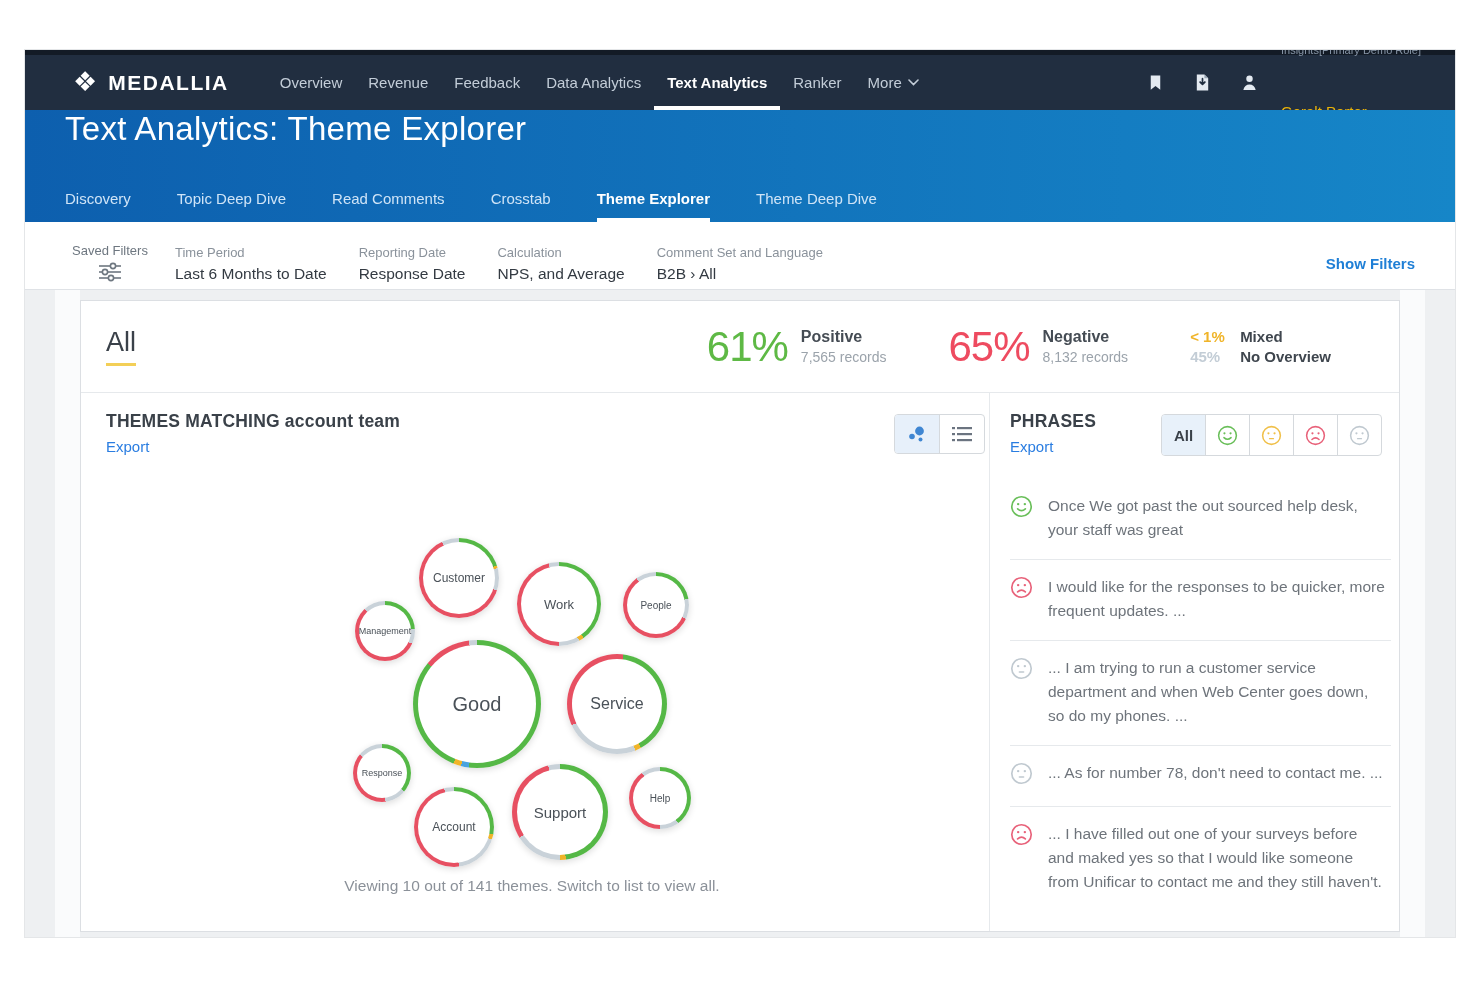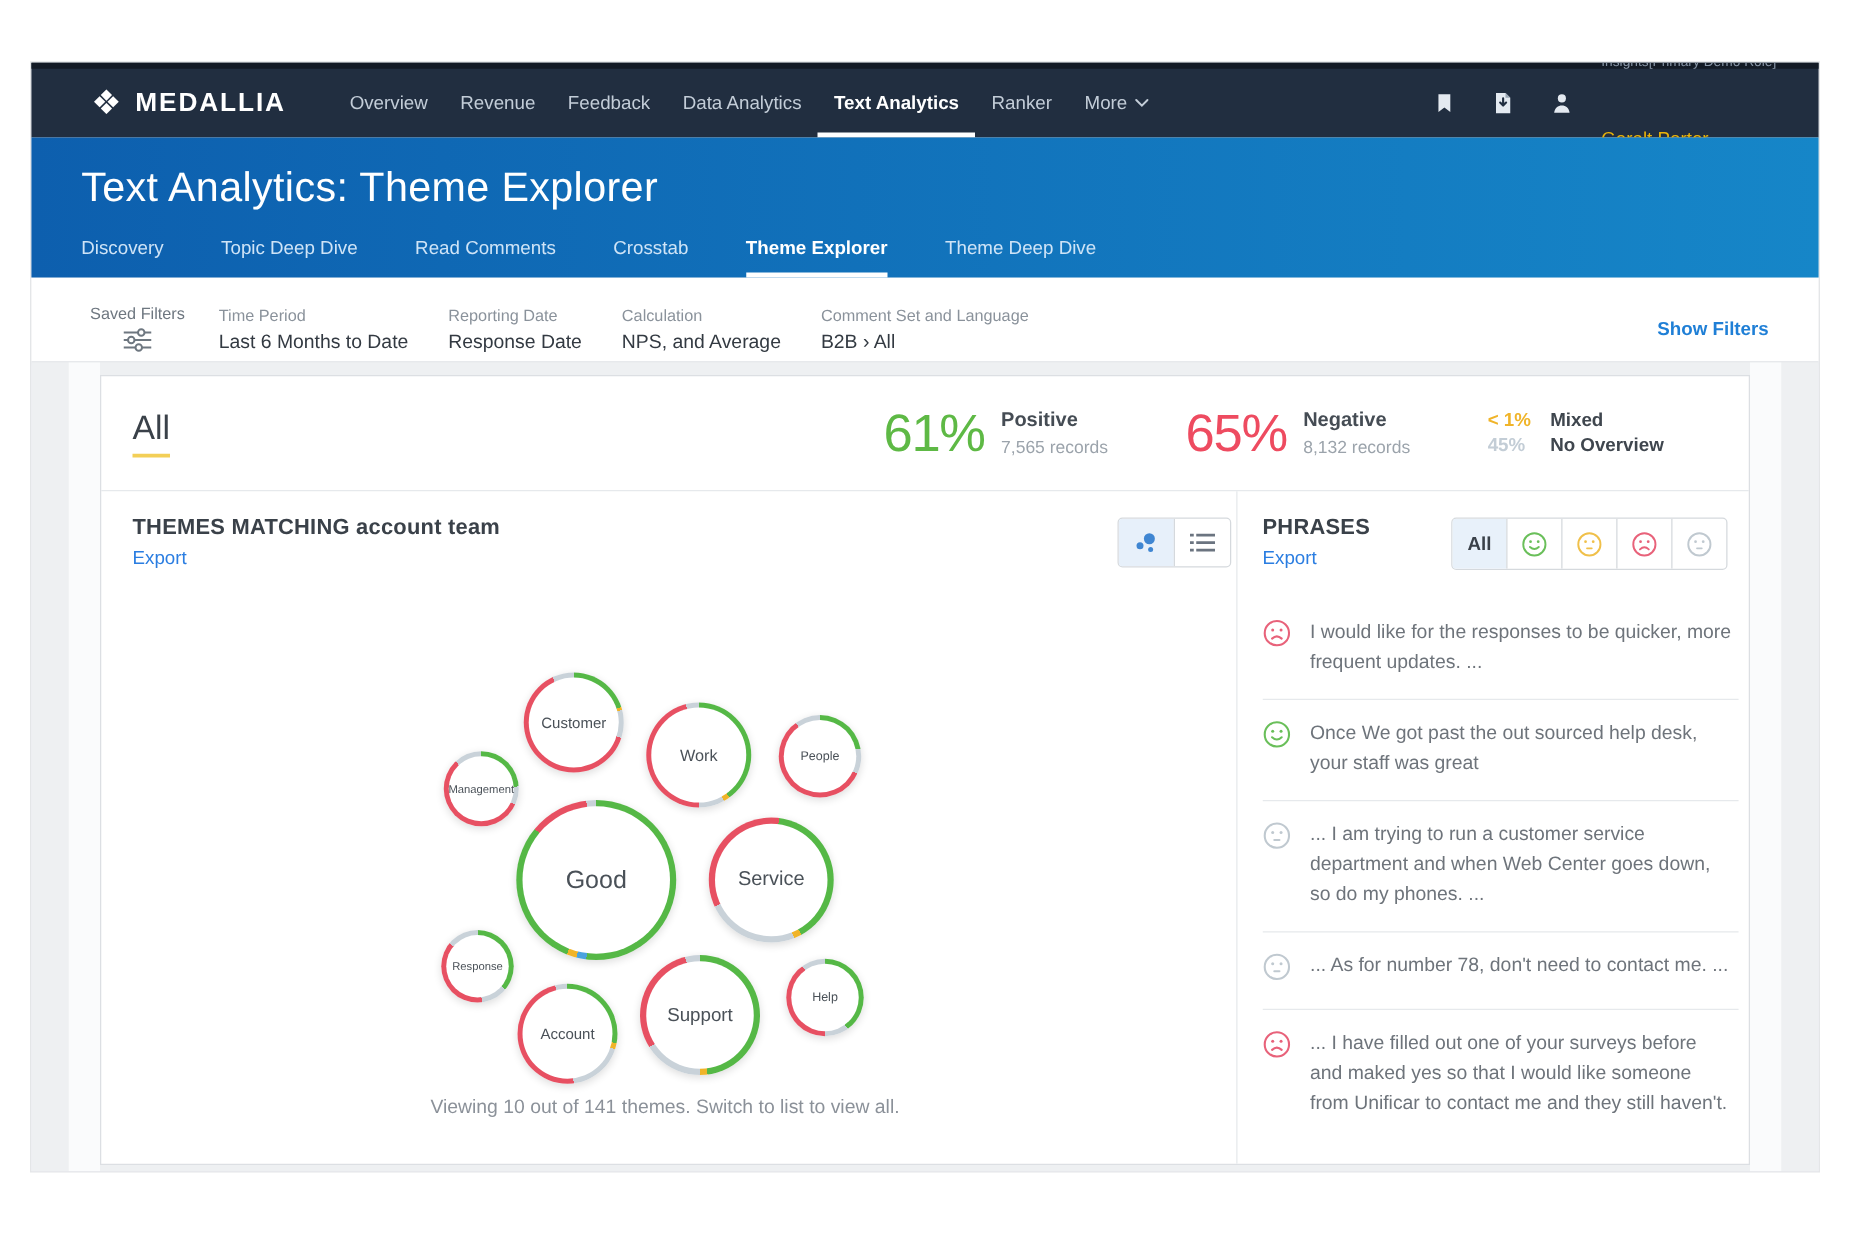--- a/index.html
+++ b/index.html
@@ -20,21 +20,21 @@
   .nav-item.active{color:#fff;font-weight:bold;border-bottom:4px solid #fff;padding-top:4px;}
   .nav-right{margin-left:auto;display:flex;align-items:center;gap:28px;padding-right:34px;}
   .nav-icon{width:19px;height:19px;display:block;}
   .user-block{line-height:1.3;margin-left:-6px;}
   .user-role{font-size:11px;color:#8795a6;}
   .user-name{font-size:15px;color:#eab308;margin-top:45px;}
 
   
   .banner{height:112px;background:linear-gradient(90deg,#0d5fae 0%,#1686c8 100%);
           position:relative;padding:0 40px;box-sizing:border-box;}
-  .banner-title{color:#fff;font-size:33px;font-weight:normal;padding-top:21px;letter-spacing:.3px;}
+  .banner-title{color:#fff;font-size:33px;font-weight:normal;letter-spacing:.3px;}
   .banner-tabs{position:absolute;bottom:0;left:40px;display:flex;gap:46px;justify-content:center;}
   .btab{padding-bottom:15px;font-size:15px;color:#cfe4f7;cursor:pointer;}
   .btab.active{color:#fff;font-weight:bold;border-bottom:4px solid #fff;padding-bottom:11px;}
 
   
   .filterbar{height:68px;background:#fff;display:flex;align-items:center;
              padding:16px 40px 0 42px;box-sizing:border-box;border-bottom:1px solid #dfe2e6;
              box-shadow:0 1px 3px rgba(0,0,0,.05);}
   .saved{width:86px;text-align:center;color:#6e7780;font-size:13px;margin-right:22px;flex:0 0 auto;}
   .saved svg{margin-top:4px;}
@@ -346,35 +346,35 @@
                   <circle cx="11" cy="11" r="9.3" stroke="#c0c9d0" stroke-width="1.6" fill="none"></circle>
                   <circle cx="7.8" cy="8.7" r="1.15" fill="#c0c9d0"></circle>
                   <circle cx="14.2" cy="8.7" r="1.15" fill="#c0c9d0"></circle>
                   <line x1="9" y1="14.3" x2="13" y2="14.3" stroke="#c0c9d0" stroke-width="1.5" stroke-linecap="round"></line>
                 </svg>
               </div>
             </div>
           <div class="phrase-list">
               <div class="phrase">
                 <span class="phrase-icon"><svg width="23" height="23" viewBox="0 0 22 22">
+                    <circle cx="11" cy="11" r="9.3" stroke="#6abf5a" stroke-width="1.6" fill="none"></circle>
+                    <circle cx="7.8" cy="8.7" r="1.15" fill="#6abf5a"></circle>
+                    <circle cx="14.2" cy="8.7" r="1.15" fill="#6abf5a"></circle>
+                    <path d="M7.3 13.2q3.7 3.4 7.4 0" stroke="#6abf5a" stroke-width="1.6" fill="none" stroke-linecap="round"></path>
+                  </svg></span>
+                <span class="phrase-text">Once We got past the out sourced help desk, your staff was great</span>
+              </div>
+              <div class="phrase">
+                <span class="phrase-icon"><svg width="23" height="23" viewBox="0 0 22 22">
                     <circle cx="11" cy="11" r="9.3" stroke="#e8627a" stroke-width="1.6" fill="none"></circle>
                     <circle cx="7.8" cy="8.7" r="1.15" fill="#e8627a"></circle>
                     <circle cx="14.2" cy="8.7" r="1.15" fill="#e8627a"></circle>
                     <path d="M7.3 15.2q3.7-3.4 7.4 0" stroke="#e8627a" stroke-width="1.6" fill="none" stroke-linecap="round"></path>
                   </svg></span>
                 <span class="phrase-text">I would like for the responses to be quicker, more frequent updates. ...</span>
-              </div>
-              <div class="phrase">
-                <span class="phrase-icon"><svg width="23" height="23" viewBox="0 0 22 22">
-                    <circle cx="11" cy="11" r="9.3" stroke="#6abf5a" stroke-width="1.6" fill="none"></circle>
-                    <circle cx="7.8" cy="8.7" r="1.15" fill="#6abf5a"></circle>
-                    <circle cx="14.2" cy="8.7" r="1.15" fill="#6abf5a"></circle>
-                    <path d="M7.3 13.2q3.7 3.4 7.4 0" stroke="#6abf5a" stroke-width="1.6" fill="none" stroke-linecap="round"></path>
-                  </svg></span>
-                <span class="phrase-text">Once We got past the out sourced help desk, your staff was great</span>
               </div>
               <div class="phrase">
                 <span class="phrase-icon"><svg width="23" height="23" viewBox="0 0 22 22">
                     <circle cx="11" cy="11" r="9.3" stroke="#c0c9d0" stroke-width="1.6" fill="none"></circle>
                     <circle cx="7.8" cy="8.7" r="1.15" fill="#c0c9d0"></circle>
                     <circle cx="14.2" cy="8.7" r="1.15" fill="#c0c9d0"></circle>
                     <line x1="9" y1="14.3" x2="13" y2="14.3" stroke="#c0c9d0" stroke-width="1.5" stroke-linecap="round"></line>
                   </svg></span>
                 <span class="phrase-text">... I am trying to run a customer service department and when Web Center goes down, so do my phones. ...</span>
               </div>

